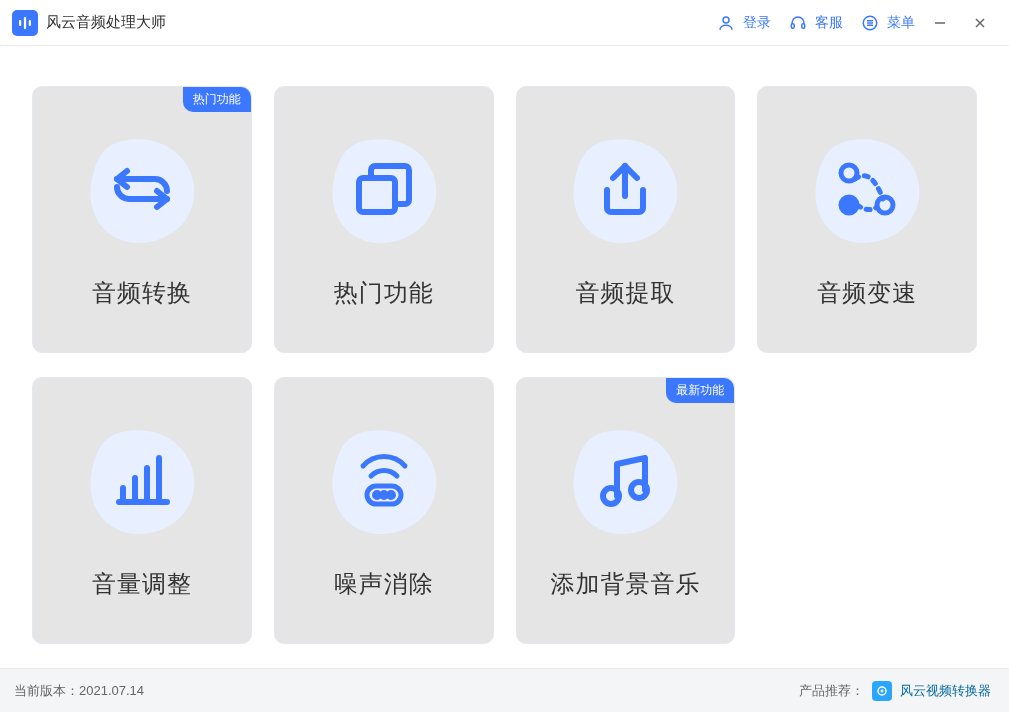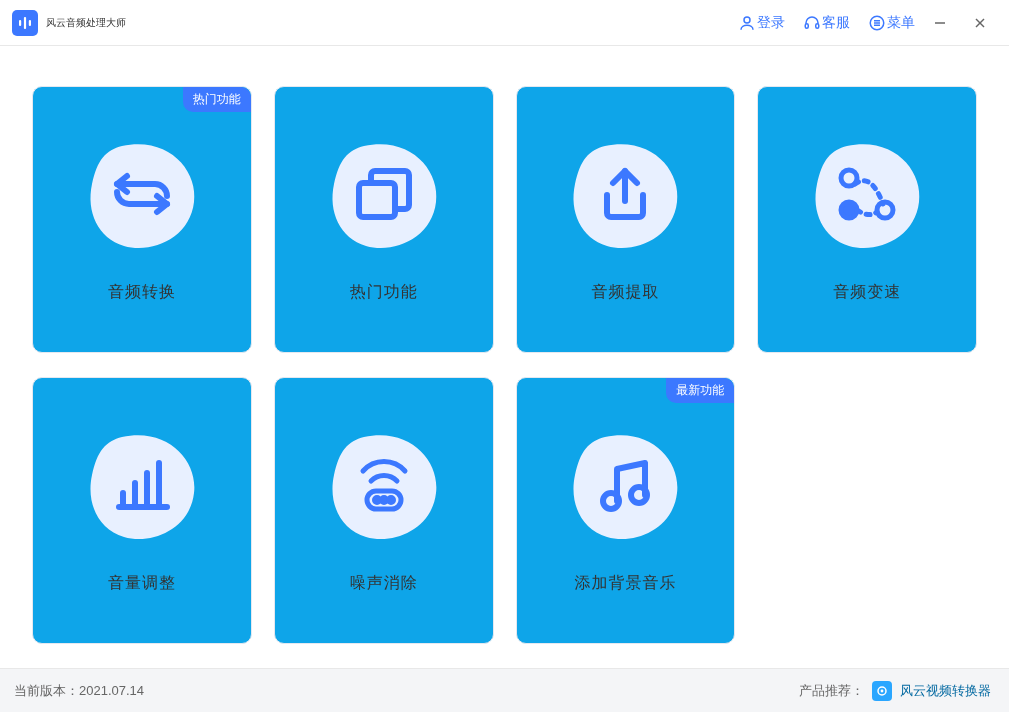--- a/index.html
+++ b/index.html
@@ -24,26 +24,26 @@
   .app-logo {
     width: 26px; height: 26px;
     background: #3c78ff;
     border-radius: 5px;
     display: flex;
     align-items: center;
     justify-content: center;
     margin-right: 8px;
   }
   .app-logo svg { display: block; }
-  .app-title { font-size: 10px; color: #333; }
+  .app-title { font-size: 15px; color: #333; }
   .spacer { flex: 1; }
   .topbtn {
     display: flex;
     align-items: center;
-    gap: 1px;
+    gap: 8px;
     margin-left: 18px;
     font-size: 14px;
     color: #3c78ff;
     cursor: pointer;
   }
   .topbtn svg { display: block; }
   .winbtn {
     width: 30px; height: 30px;
     display: flex;
     align-items: center;
@@ -63,21 +63,21 @@
   }
   .card {
     position: relative;
     border: 1px solid #e4e8f0;
     border-radius: 10px;
     display: flex;
     flex-direction: column;
     align-items: center;
     justify-content: center;
     cursor: pointer;
-    background: #0ea5e9;
+    background: #e5e5e5;
   }
   .badge {
     position: absolute;
     top: 0; right: 0;
     background: #3c78ff;
     color: #fff;
     font-size: 12px;
     padding: 4px 10px;
     border-radius: 0 10px 0 10px;
   }
@@ -96,21 +96,21 @@
     display: flex;
     align-items: center;
     justify-content: center;
   }
   .blob svg { display: block; }
   .icon-wrap .ficon {
     position: relative;
     z-index: 1;
   }
   .card-label {
-    font-size: 16px;
+    font-size: 24px;
     color: #333;
     letter-spacing: 1px;
   }
   
   .statusbar {
     height: 44px;
     background: #f4f5f7;
     border-top: 1px solid #e8e8e8;
     display: flex;
     align-items: center;

